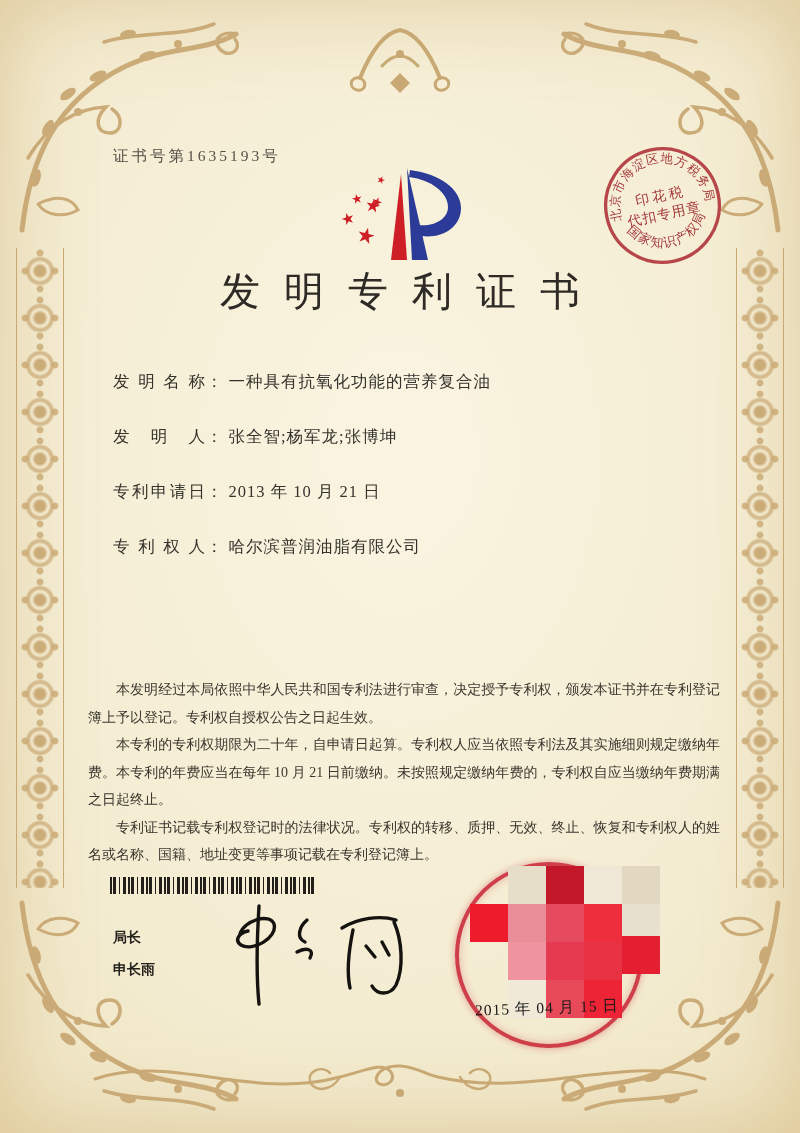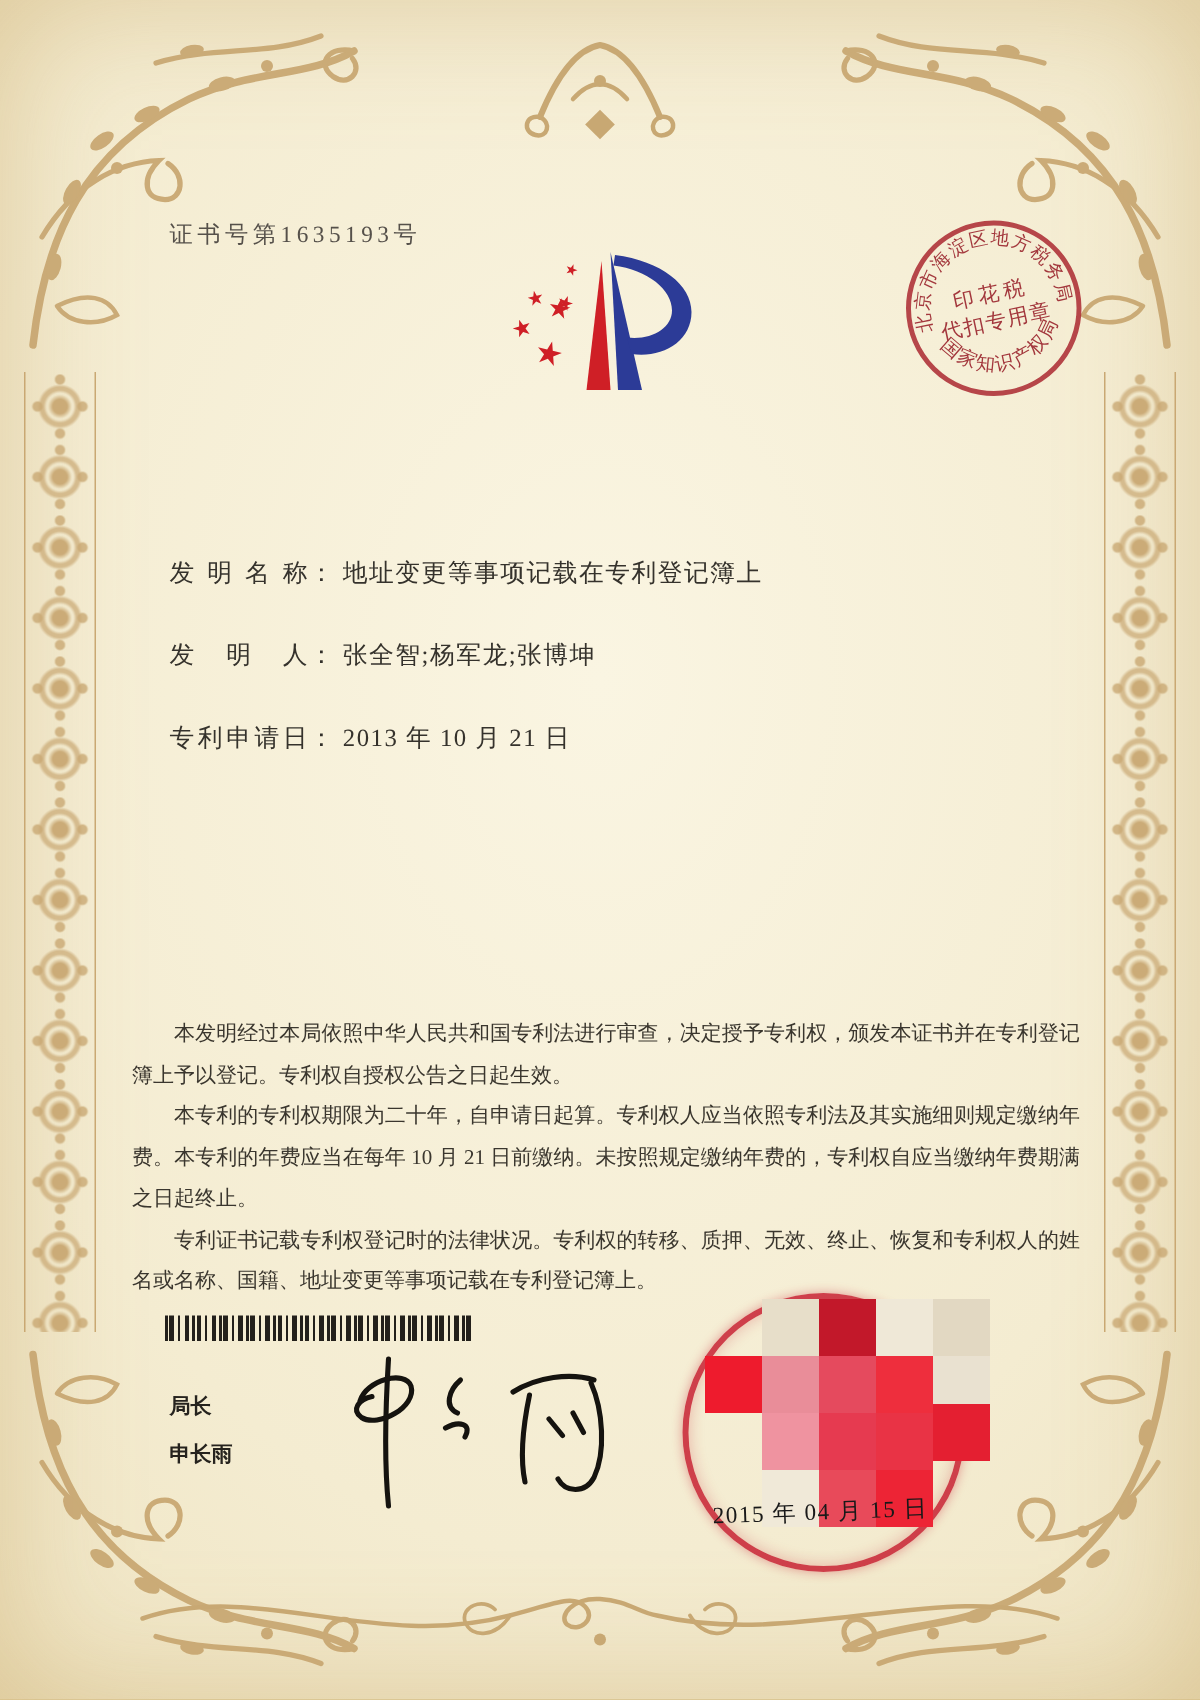--- a/index.html
+++ b/index.html
@@ -199,30 +199,34 @@
         <textPath href="#arcTop" startOffset="50%" text-anchor="middle">北京市海淀区地方税务局</textPath>
       </text>
       <text font-size="12.5" fill="#9c2830" letter-spacing="1">
         <textPath href="#arcBot" startOffset="50%" text-anchor="middle">国家知识产权局</textPath>
       </text>
       <text x="75" y="70" text-anchor="middle" font-size="13.5" fill="#9c2830" letter-spacing="3">印花税</text>
       <text x="75" y="88" text-anchor="middle" font-size="13.5" fill="#9c2830" letter-spacing="1">代扣专用章</text>
     </svg>
   </div>
 
+  <div class="title">发明专利证书</div>
 
   <div class="fields">
     <div class="field">
-      <span class="lbl">发明名称</span><span class="colon">：</span><span class="val">地址变更等事项记载在专利登记簿上</span>
+      <span class="lbl">发明名称</span><span class="colon">：</span><span class="val">一种具有抗氧化功能的营养复合油</span>
     </div>
     <div class="field">
       <span class="lbl">发明人</span><span class="colon">：</span><span class="val">张全智;杨军龙;张博坤</span>
     </div>
     <div class="field">
       <span class="lbl">专利申请日</span><span class="colon">：</span><span class="val">2013 年 10 月 21 日</span>
+    </div>
+    <div class="field">
+      <span class="lbl">专利权人</span><span class="colon">：</span><span class="val">哈尔滨普润油脂有限公司</span>
     </div>
   </div>
 
   <div class="body-text">
     <p>本发明经过本局依照中华人民共和国专利法进行审查，决定授予专利权，颁发本证书并在专利登记簿上予以登记。专利权自授权公告之日起生效。</p>
     <p>本专利的专利权期限为二十年，自申请日起算。专利权人应当依照专利法及其实施细则规定缴纳年费。本专利的年费应当在每年 10 月 21 日前缴纳。未按照规定缴纳年费的，专利权自应当缴纳年费期满之日起终止。</p>
     <p>专利证书记载专利权登记时的法律状况。专利权的转移、质押、无效、终止、恢复和专利权人的姓名或名称、国籍、地址变更等事项记载在专利登记簿上。</p>
   </div>
 
   <div class="barcode"></div>

